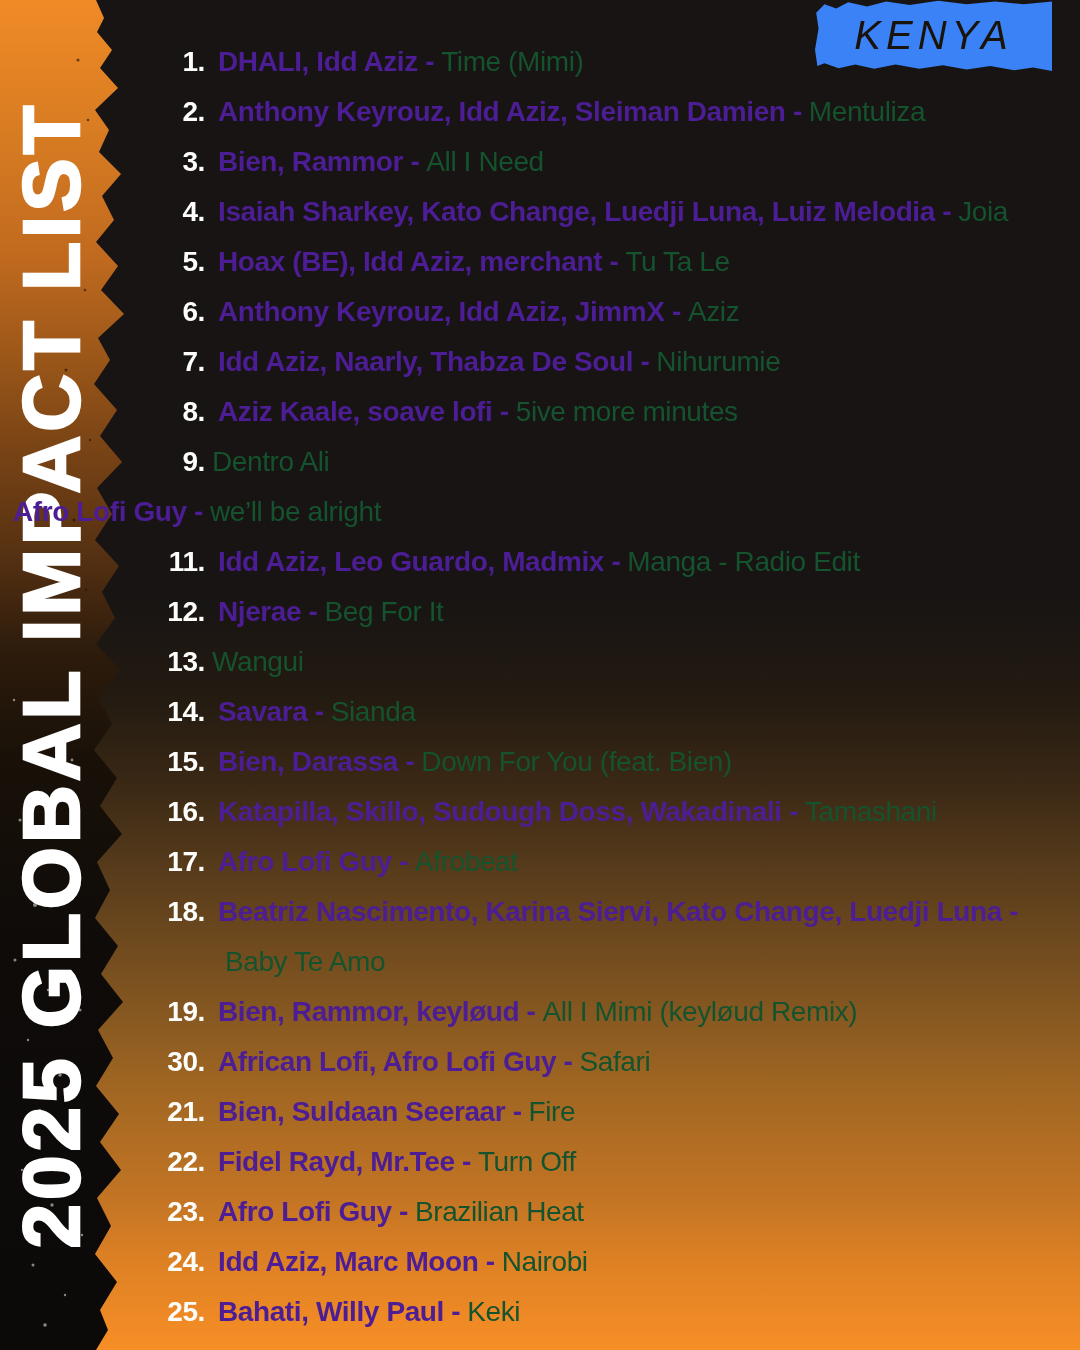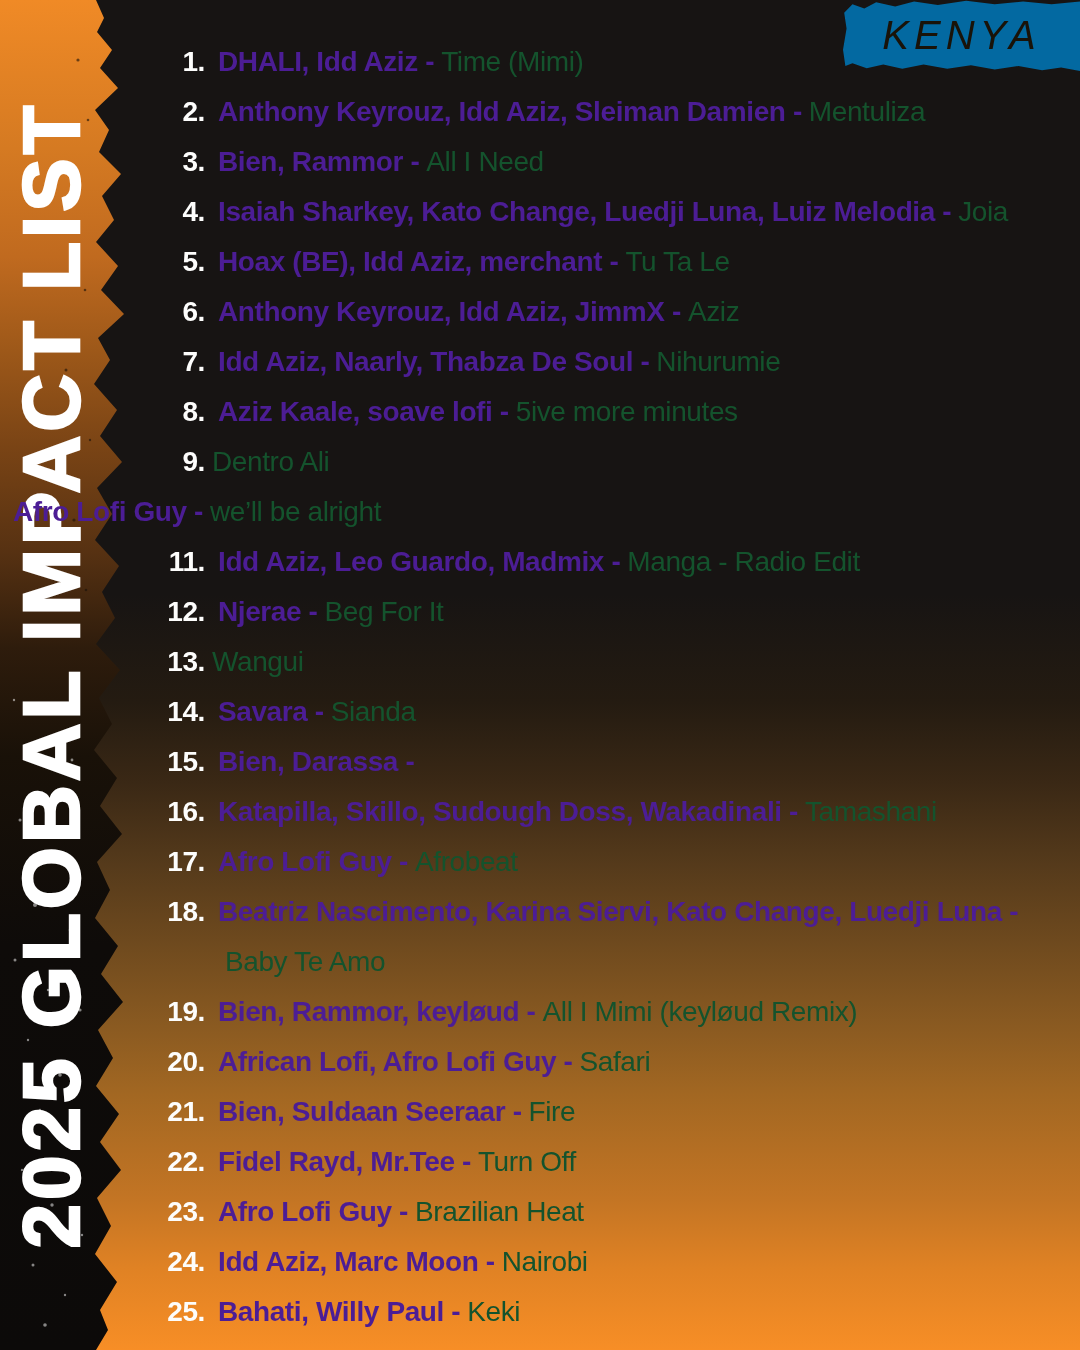--- a/index.html
+++ b/index.html
@@ -25,22 +25,22 @@
     line-height:104px;
     font-size:80px;
     font-weight:bold;
     letter-spacing:4px;
     color:#ffffff;
     -webkit-text-stroke:2.5px #ffffff;
     white-space:nowrap;
   }
   .badge{
     position:absolute;
-    left:843px;top:0;width:237px;height:71px;
-    background:#0369a1;
+    left:815px;top:0;width:237px;height:71px;
+    background:#3b82f6;
     clip-path:polygon(0% 70%,1.5% 40%,0.5% 18%,4% 6%,9% 12%,14% 3%,22% 9%,30% 2%,40% 7%,52% 1%,64% 6%,76% 2%,88% 6%,100% 2%,100% 100%,92% 95%,84% 99%,74% 93%,64% 98%,54% 92%,44% 97%,34% 91%,25% 97%,17% 91%,10% 96%,4% 89%,1% 93%);
   }
   .badge-label{
     display:block;
     text-align:center;
     line-height:71px;
     font-style:italic;
     font-size:40px;
     letter-spacing:5px;
     color:#191309;
@@ -222,20 +222,21 @@
 
   <div class="row">
     <span class="rank">14.</span>
     <span class="artists">Savara  -</span>
     <span class="song">Sianda</span>
   </div>
 
   <div class="row">
     <span class="rank">15.</span>
     <span class="artists">Bien, Darassa -</span>
+    <span class="song">Down For You (feat. Bien)</span>
   </div>
 
   <div class="row">
     <span class="rank">16.</span>
     <span class="artists">Katapilla, Skillo, Sudough Doss, Wakadinali -</span>
     <span class="song">Tamashani</span>
   </div>
 
   <div class="row">
     <span class="rank">17.</span>
@@ -255,21 +256,21 @@
     <span class="song">Baby Te Amo</span>
   </div>
 
   <div class="row">
     <span class="rank">19.</span>
     <span class="artists">Bien, Rammor, keyløud -</span>
     <span class="song">All I Mimi (keyløud Remix)</span>
   </div>
 
   <div class="row">
-    <span class="rank">20.</span>
+    <span class="rank">30.</span>
     <span class="artists">African Lofi, Afro Lofi Guy -</span>
     <span class="song">Safari</span>
   </div>
 
   <div class="row">
     <span class="rank">21.</span>
     <span class="artists">Bien, Suldaan Seeraar -</span>
     <span class="song">Fire</span>
   </div>
 

